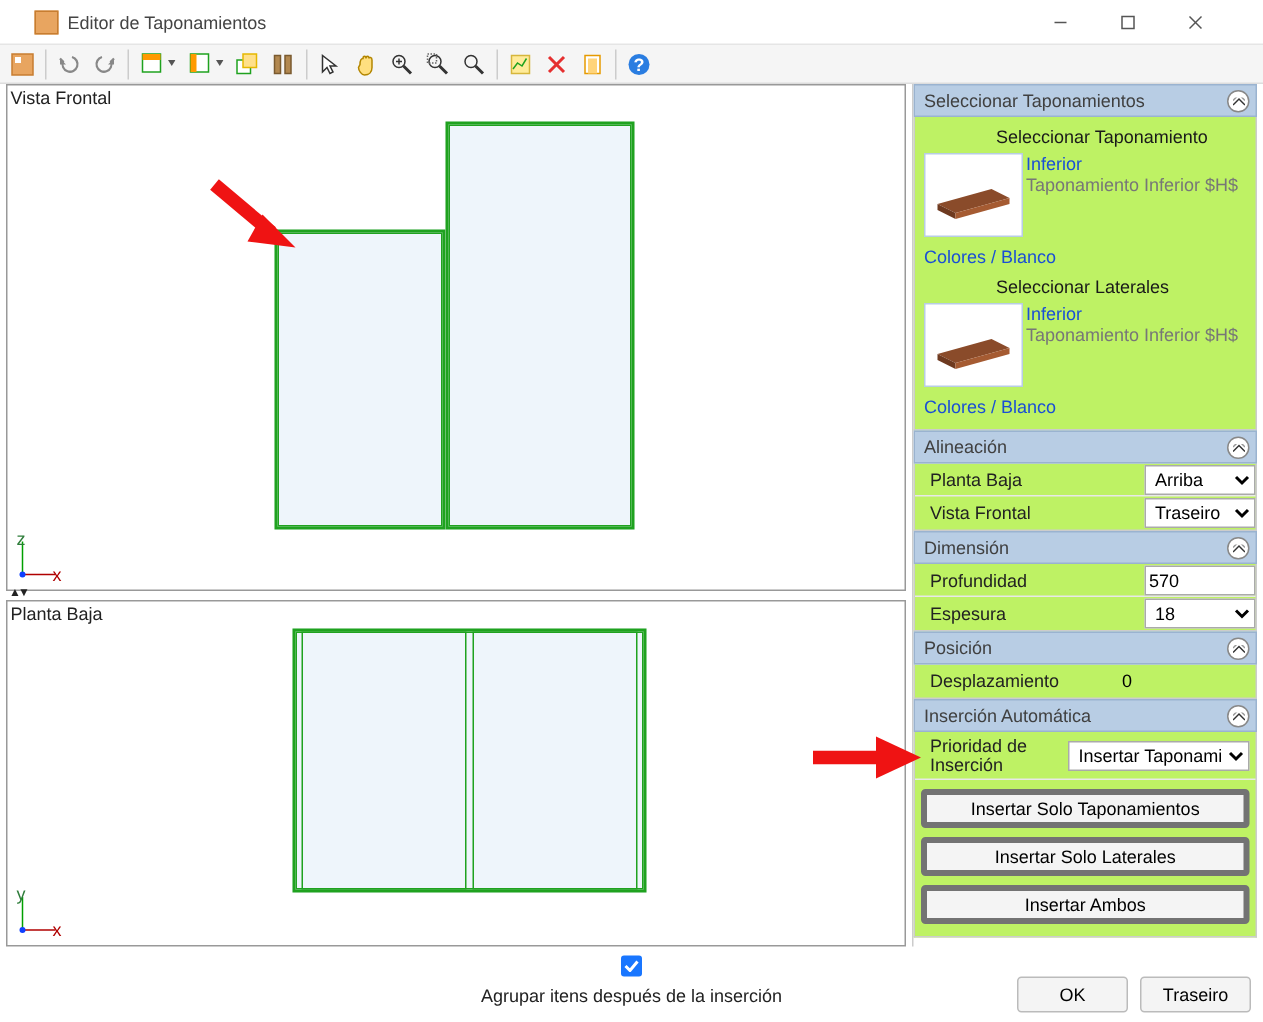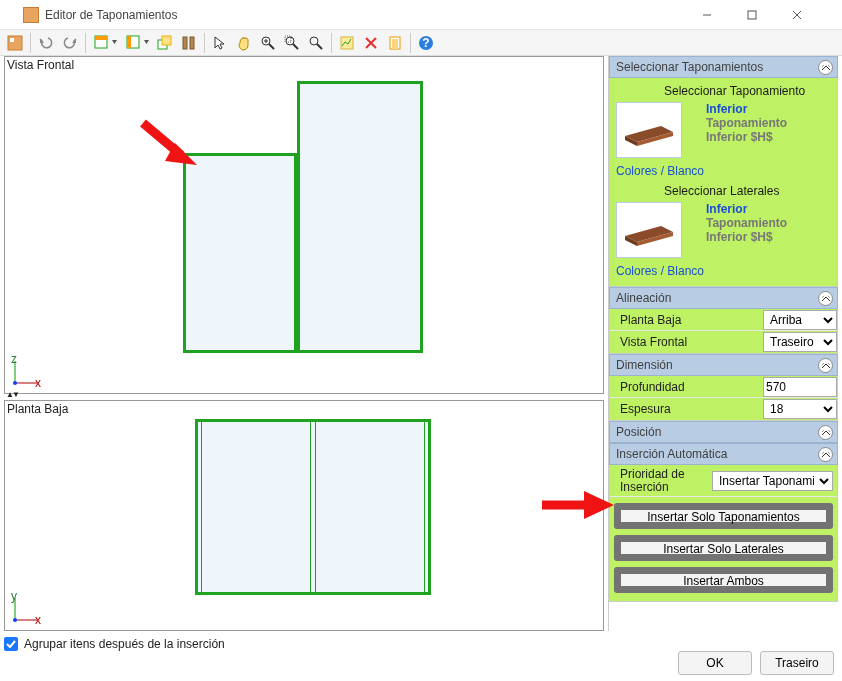--- a/index.html
+++ b/index.html
@@ -34,43 +34,43 @@
   .axis { position: absolute; bottom: 4px; left: 4px; font-size: 10px; }
   .axis svg { display: block; }
 
   
   .section-hdr { background: #b8cde4; border: 1px solid #9ab3d0; height: 22px; display: flex; align-items: center; padding: 0 6px; font-weight: 400; color: #404040; position: relative; }
   .section-hdr .chev { position: absolute; right: 4px; top: 3px; width: 15px; height: 15px; border: 1px solid #888; border-radius: 50%; background: #fff; display: flex; align-items: center; justify-content: center; }
   .section-hdr .chev svg { width: 8px; height: 6px; }
   .section-body { padding: 4px 6px 8px 6px; border: 1px solid #ccc; border-top: none; background: #bef264; }
 
   .sel-title { color: #1a1a1a; margin: 2px 0 4px 48px; }
-  .thumb-row { display: flex; gap: 24px; margin-bottom: 6px; font-weight: bold; }
+  .thumb-row { display: flex; gap: 2px; margin-bottom: 6px; }
   .thumb { width: 66px; height: 56px; border: 1px solid #b8cde4; background: #fff; display: flex; align-items: center; justify-content: center; padding: 4px; }
   .thumb svg { width: 56px; height: 36px; }
   .thumb-text { flex: 1; }
   .thumb-text .link { color: #1a4fd6; }
   .thumb-text .sub  { color: #777; }
   .link-row { text-align: left; margin-top: 2px; }
   .link-row .link { color: #1a4fd6; }
 
   .prop-row { display: flex; align-items: center; height: 22px; border-bottom: 1px solid #e8e8e8; }
   .prop-row:last-child { border-bottom: none; }
   .prop-label { flex: 1; padding-left: 10px; color: #222; }
   .prop-ctrl { width: 74px; }
   .prop-ctrl select, .prop-ctrl input { width: 100%; height: 20px; border: 1px solid #aaa; font-size: 12px; padding: 0 2px; background: #fff; }
   .prop-value { width: 95px; padding-left: 6px; }
 
   .two-line { line-height: 13px; }
 
-  .btn-full { display: block; width: calc(100% - 8px); margin: 6px 4px 0 4px; height: 26px; border: 7px solid #737373; border-radius: 3px; background: #f4f4f4; }
+  .btn-full { display: block; width: calc(100% - 8px); margin: 6px 4px 0 4px; height: 26px; border: 4px solid #737373; border-radius: 3px; background: #f4f4f4; }
 
   
   .bottom { position: absolute; left: 4px; right: 4px; bottom: 0; height: 48px; }
-  .chk-row { display: flex; align-items: center; gap: 6px; padding: 4px 0 0 0; color: #222; }
+  .chk-row { display: flex; align-items: center; gap: 6px; padding: 4px 0 0 0; color: #222; flex-direction: column; }
   .chk { width: 14px; height: 14px; border-radius: 2px; background: #1976ff; display: flex; align-items: center; justify-content: center; }
   .chk svg { width: 10px; height: 8px; stroke: #fff; stroke-width: 2; fill: none; }
   .dlg-btns { position: absolute; right: 4px; bottom: 6px; display: flex; gap: 8px; }
   .dlg-btn { width: 74px; height: 24px; border: 1px solid #bbb; border-radius: 3px; background: #f4f4f4; }
 
   
   .arrow { position: absolute; pointer-events: none; }
   .arrow svg { display: block; }
 
   
@@ -352,20 +352,26 @@
 
     <div class="section-hdr">
       <span>Posición</span>
       <span class="chev">
           <svg viewBox="0 0 8 6">
             <path d="M0 5 L4 1 L8 5" fill="none" stroke="#333"></path>
             <path d="M0 2 L4 -2 L8 2" fill="none" stroke="#333" opacity=".5"></path>
           </svg>
         </span>
     </div>
+    <div class="section-body" style="padding:0">
+      <div class="prop-row">
+        <div class="prop-label">Desplazamiento</div>
+        <div class="prop-value">0</div>
+      </div>
+    </div>
 
     <div class="section-hdr">
       <span>Inserción Automática</span>
       <span class="chev">
           <svg viewBox="0 0 8 6">
             <path d="M0 5 L4 1 L8 5" fill="none" stroke="#333"></path>
             <path d="M0 2 L4 -2 L8 2" fill="none" stroke="#333" opacity=".5"></path>
           </svg>
         </span>
     </div>

